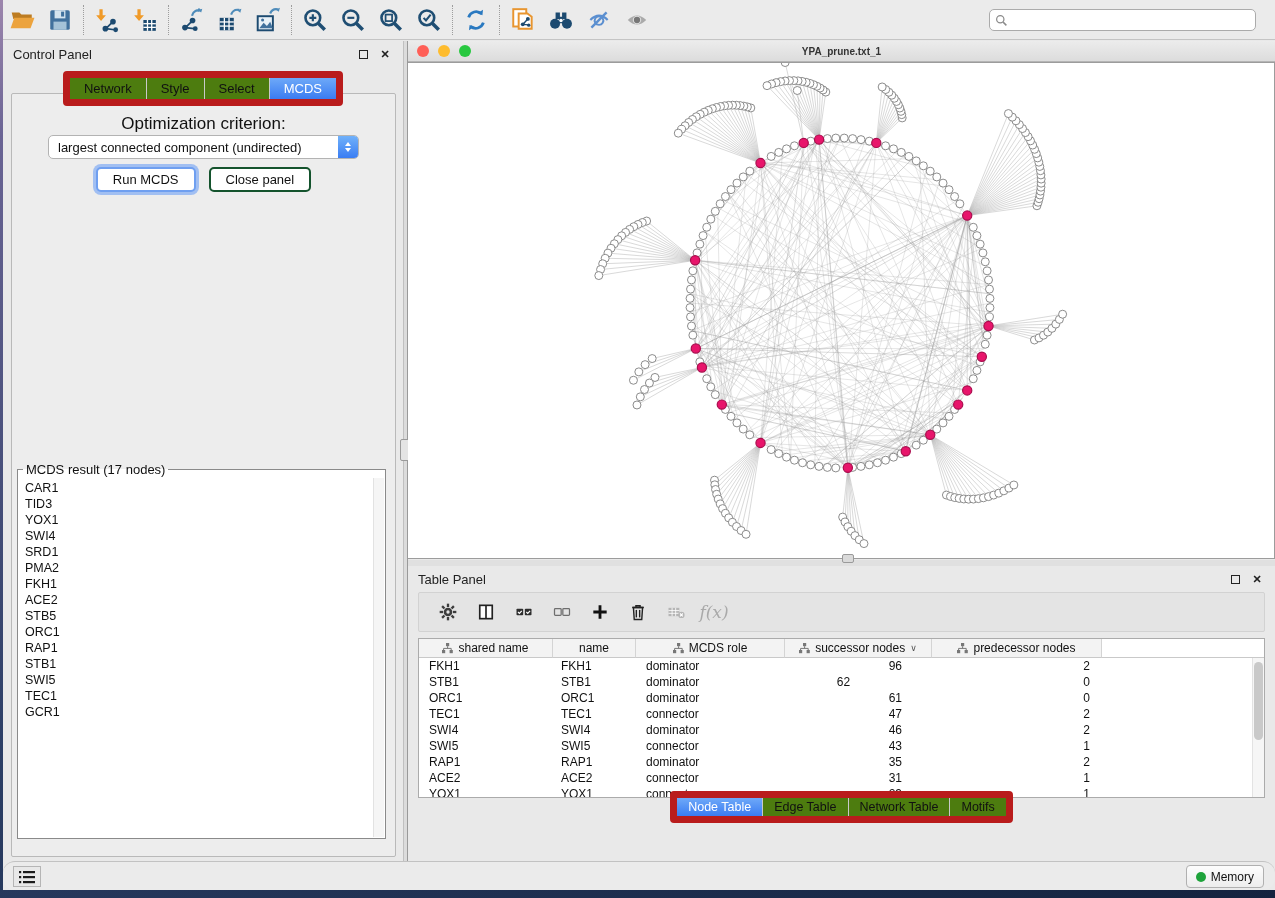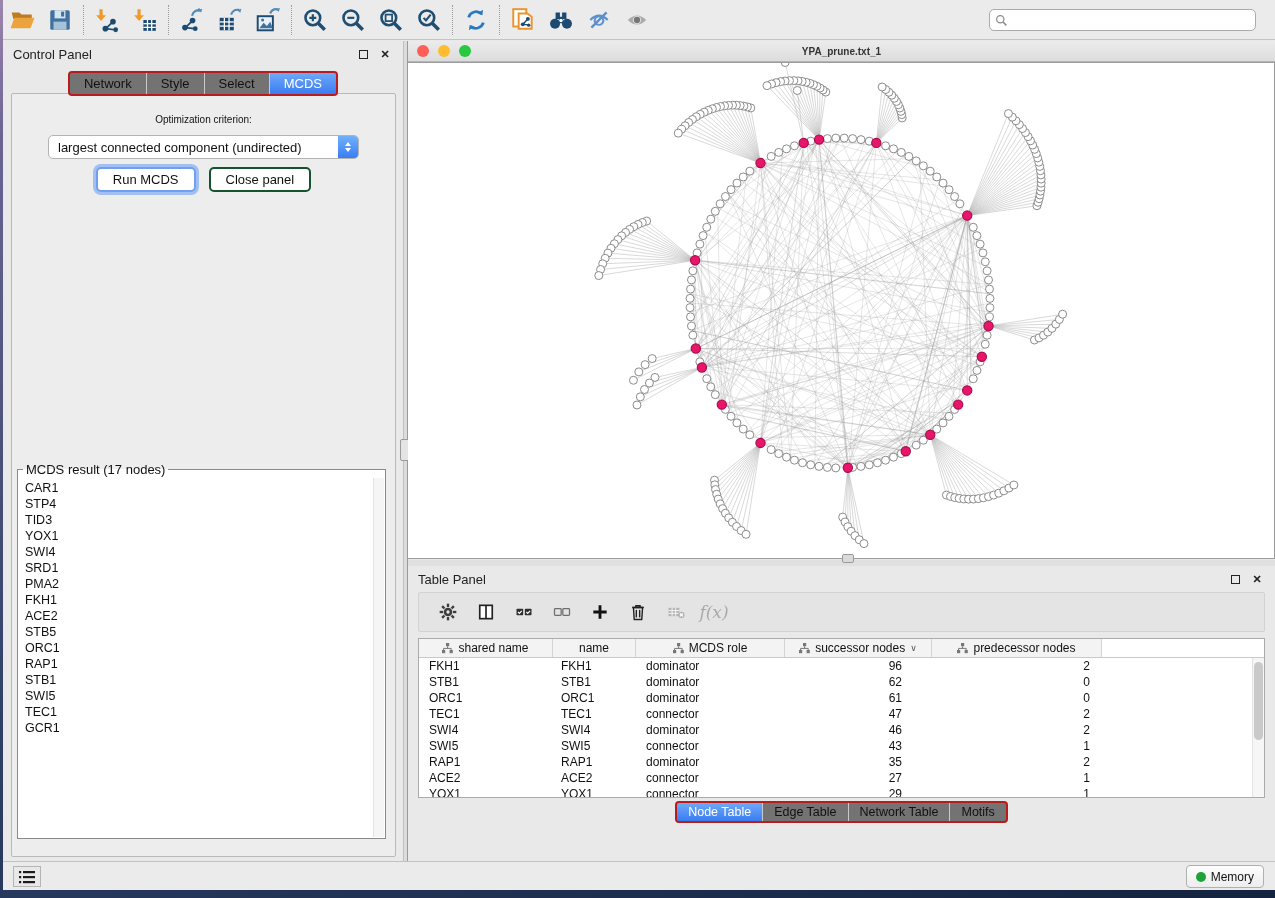--- a/index.html
+++ b/index.html
@@ -28,27 +28,27 @@
     border:1px solid #9a9a9a; border-radius:2px; }
   .rside { flex:1; position:relative; background:#e9e9e9; }
 
   
   .phead { height:26px; display:flex; align-items:center; padding:0 10px; font-size:13px; color:#222; }
   .phead .sp { flex:1; }
   .wbtn { width:16px; height:16px; display:flex; align-items:center; justify-content:center; margin-left:6px;
     color:#222; font-size:11px; }
   .float-glyph { width:9px; height:9px; border:1.6px solid #222; display:inline-block; }
   .cp-tabs { position:absolute; left:0; right:0; top:30px; display:flex; justify-content:center; z-index:3; }
-  .seg { display:inline-flex; background:#737373; border:2px solid #b91c1c; border-radius:4px; overflow:hidden;text-align:right; }
+  .seg { display:inline-flex; background:#4d7c0f; border:7px solid #b91c1c; border-radius:4px; overflow:hidden;text-align:right; }
   .seg > div { padding:3px 14px; font-size:13px; color:#111; border-left:1px solid #c9c9c9; }
   .seg > div:first-child { border-left:none; }
   .seg > div.sel { background:linear-gradient(#6ea9f8,#3a7cf2); color:#fff; }
   .cp-content { position:absolute; left:8px; right:7px; top:52px; bottom:4px; background:#ededed;
     border:1px solid #b9b9b9; border-radius:2px; }
-  .opt-label { text-align:center; font-size:10px; color:#111; margin-top:20px; }
+  .opt-label { text-align:center; font-size:17px; color:#111; margin-top:20px; }
   .dd { position:absolute; left:36px; right:36px; top:41px; height:24px; background:#fff;
     border:1px solid #b3b3b3; border-radius:5px; display:flex; align-items:center; }
   .dd-text { flex:1; font-size:13px; color:#111; padding-left:9px; white-space:nowrap; }
   .dd-step { width:20px; align-self:stretch; background:linear-gradient(#70b1fa,#3a7df3);
     border-radius:0 4px 4px 0; display:flex; flex-direction:column; align-items:center; justify-content:center; gap:2px; }
   .dd-step i { width:0; height:0; border-left:3.5px solid transparent; border-right:3.5px solid transparent; }
   .dd-step .up { border-bottom:4.5px solid #fff; }
   .dd-step .dn { border-top:4.5px solid #fff; }
   .btnrow { position:absolute; left:0; right:0; top:73px; display:flex; justify-content:center; gap:13px; }
   .btn { background:#fff; border:2px solid #14532d; border-radius:5px; font-size:13px; color:#111; padding:3px 15px; }
@@ -89,21 +89,21 @@
   .nt-body { font-size:12px; color:#111; }
   .nt-row { display:flex; height:16px; align-items:center; }
   .nt-row span { display:block; }
   .vtrack { position:absolute; right:0; top:19px; bottom:0; width:12px; background:#f6f6f6; border-left:1px solid #e3e3e3; }
   .vthumb { position:absolute; left:1px; right:1px; top:4px; height:78px; background:#c9c9c9; border-radius:5px; }
   .t-tabs { position:absolute; left:0; right:0; bottom:38px; display:flex; justify-content:center; }
   .t-tabs .seg > div { font-size:12.5px; padding:2px 11px; }
 
   
   .statusbar { position:absolute; left:0; right:0; bottom:0; height:29px; background:#ebebeb;
-    border-top:1px solid #c2c2c2; }
+    border-top:1px solid #c2c2c2;border-radius:12px; }
   .listbtn { position:absolute; left:10px; top:4px; width:28px; height:21px; background:#e8e8e8;
     border:1px solid #b5b5b5; display:flex; align-items:center; justify-content:center; }
   .membtn { position:absolute; right:11px; top:3px; height:23px; background:linear-gradient(#fdfdfd,#ededed);
     border:1px solid #b0b0b0; border-radius:4px; display:flex; align-items:center; padding:0 9px; gap:5px;
     font-size:12px; color:#111; }
   .memdot { width:10px; height:10px; border-radius:50%; background:#1ea33b; }
 </style>
 </head>
 <body>
 
@@ -299,21 +299,20 @@
             </span>
         </div>
         <div class="btnrow">
           <button class="btn focused">Run MCDS</button>
           <button class="btn">Close panel</button>
         </div>
         <fieldset class="mcds">
           <legend>MCDS result (17 nodes)</legend>
           <div class="mcds-list" id="mcds-list">
               <div>CAR1</div>
-              <div>STP4</div>
               <div>TID3</div>
               <div>YOX1</div>
               <div>SWI4</div>
               <div>SRD1</div>
               <div>PMA2</div>
               <div>FKH1</div>
               <div>ACE2</div>
               <div>STB5</div>
               <div>ORC1</div>
               <div>RAP1</div>
@@ -1127,21 +1126,21 @@
                 <span style="width: 134px; text-align: left; padding: 0px 0px 0px 10px;">FKH1</span>
                 <span style="width: 83px; text-align: left; padding: 0px 0px 0px 8px;">FKH1</span>
                 <span style="width: 149px; text-align: left; padding: 0px 0px 0px 10px;">dominator</span>
                 <span style="width: 147px; text-align: right; padding: 0px 30px 0px 0px;">96</span>
                 <span style="width: 170px; text-align: right; padding: 0px 12px 0px 0px;">2</span>
               </div>
               <div class="nt-row">
                 <span style="width: 134px; text-align: left; padding: 0px 0px 0px 10px;">STB1</span>
                 <span style="width: 83px; text-align: left; padding: 0px 0px 0px 8px;">STB1</span>
                 <span style="width: 149px; text-align: left; padding: 0px 0px 0px 10px;">dominator</span>
-                <span style="width: 147px; text-align: right; padding: 0px 30px 0px 0px;">62</span>
+                <span style="width: 147px; text-align: center; padding: 0px 30px 0px 0px;">62</span>
                 <span style="width: 170px; text-align: right; padding: 0px 12px 0px 0px;">0</span>
               </div>
               <div class="nt-row">
                 <span style="width: 134px; text-align: left; padding: 0px 0px 0px 10px;">ORC1</span>
                 <span style="width: 83px; text-align: left; padding: 0px 0px 0px 8px;">ORC1</span>
                 <span style="width: 149px; text-align: left; padding: 0px 0px 0px 10px;">dominator</span>
                 <span style="width: 147px; text-align: right; padding: 0px 30px 0px 0px;">61</span>
                 <span style="width: 170px; text-align: right; padding: 0px 12px 0px 0px;">0</span>
               </div>
               <div class="nt-row">
@@ -1169,21 +1168,21 @@
                 <span style="width: 134px; text-align: left; padding: 0px 0px 0px 10px;">RAP1</span>
                 <span style="width: 83px; text-align: left; padding: 0px 0px 0px 8px;">RAP1</span>
                 <span style="width: 149px; text-align: left; padding: 0px 0px 0px 10px;">dominator</span>
                 <span style="width: 147px; text-align: right; padding: 0px 30px 0px 0px;">35</span>
                 <span style="width: 170px; text-align: right; padding: 0px 12px 0px 0px;">2</span>
               </div>
               <div class="nt-row">
                 <span style="width: 134px; text-align: left; padding: 0px 0px 0px 10px;">ACE2</span>
                 <span style="width: 83px; text-align: left; padding: 0px 0px 0px 8px;">ACE2</span>
                 <span style="width: 149px; text-align: left; padding: 0px 0px 0px 10px;">connector</span>
-                <span style="width: 147px; text-align: right; padding: 0px 30px 0px 0px;">27</span>
+                <span style="width: 147px; text-align: right; padding: 0px 30px 0px 0px;">31</span>
                 <span style="width: 170px; text-align: right; padding: 0px 12px 0px 0px;">1</span>
               </div>
               <div class="nt-row">
                 <span style="width: 134px; text-align: left; padding: 0px 0px 0px 10px;">YOX1</span>
                 <span style="width: 83px; text-align: left; padding: 0px 0px 0px 8px;">YOX1</span>
                 <span style="width: 149px; text-align: left; padding: 0px 0px 0px 10px;">connector</span>
                 <span style="width: 147px; text-align: right; padding: 0px 30px 0px 0px;">29</span>
                 <span style="width: 170px; text-align: right; padding: 0px 12px 0px 0px;">1</span>
               </div>
             </div>

